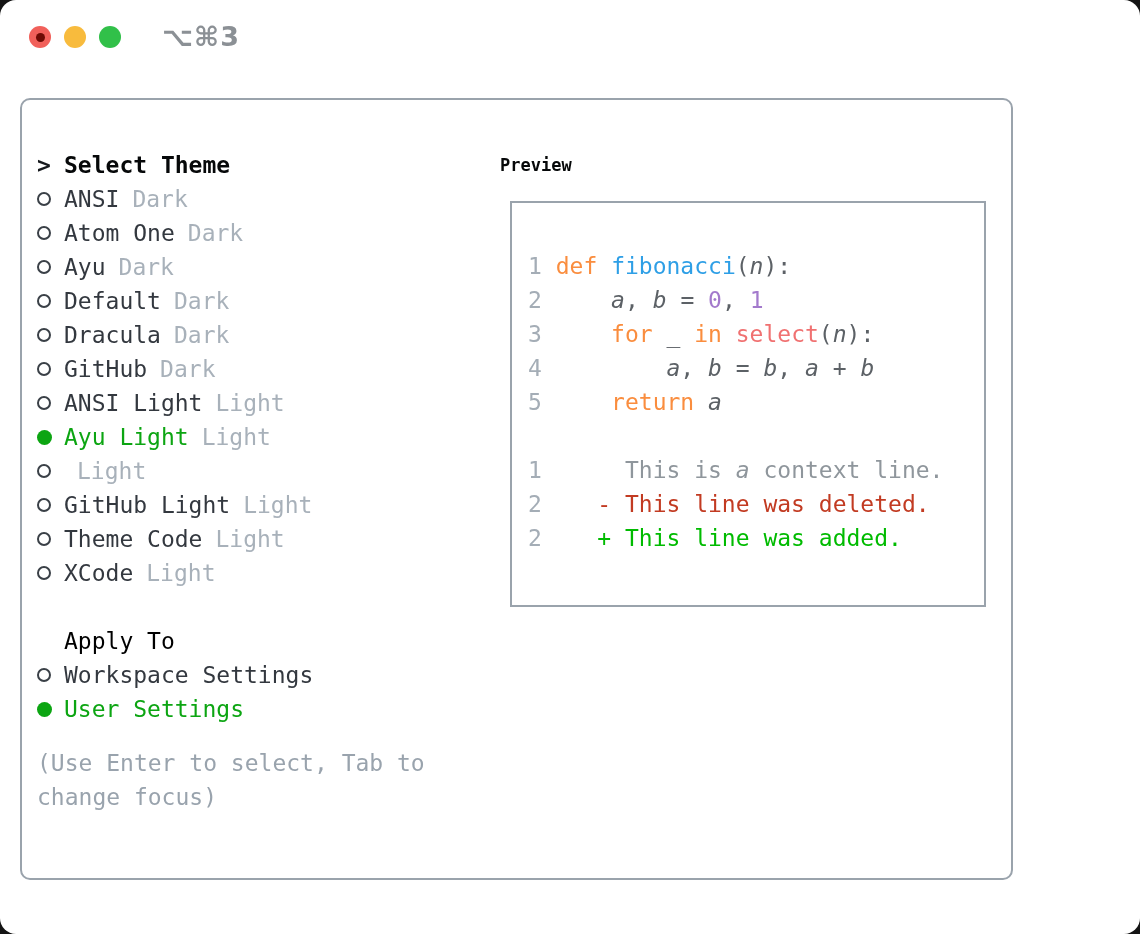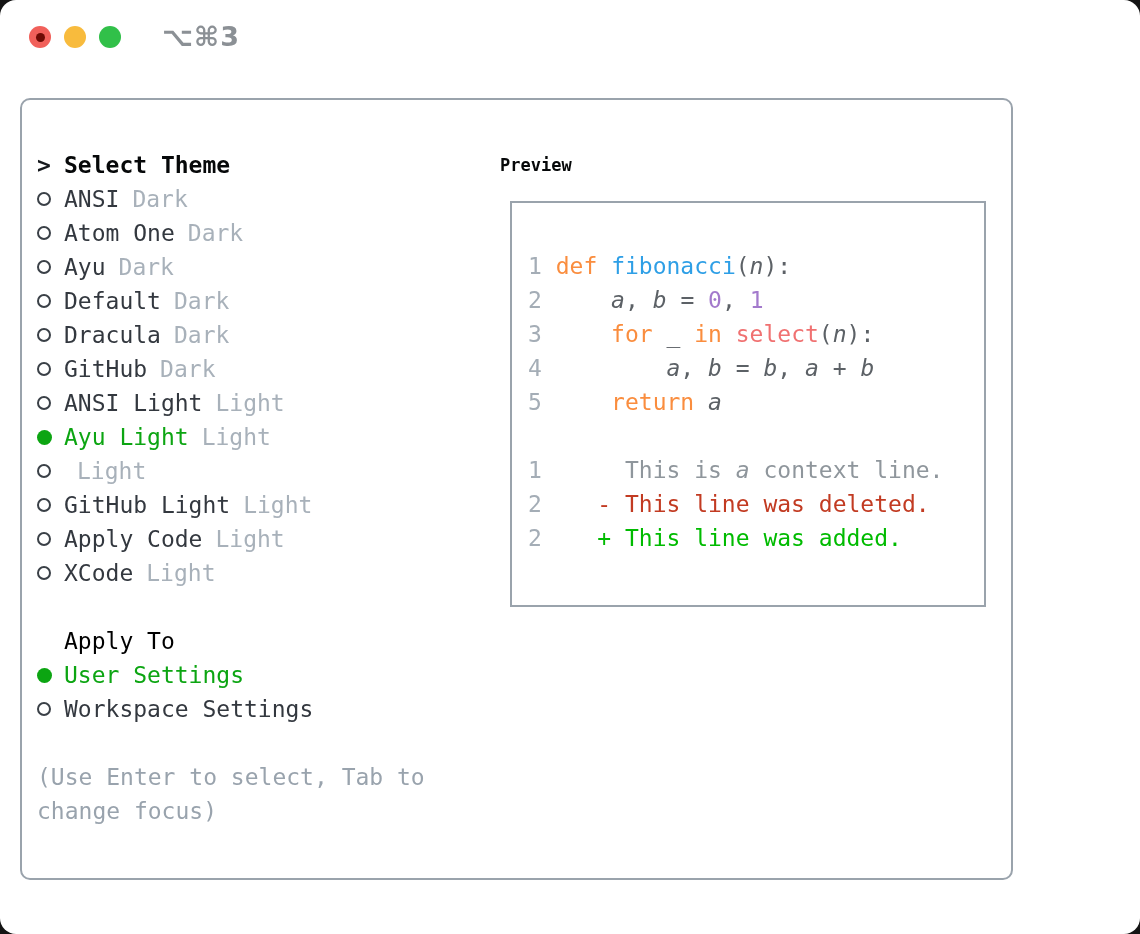--- a/index.html
+++ b/index.html
@@ -37,21 +37,21 @@
   .caret{color:#16191D;font-weight:bold;}
   .ring{width:14px;height:14px;box-sizing:border-box;border:2px solid #3A4047;border-radius:50%;}
   .dot{width:15px;height:15px;border-radius:50%;background:var(--green);}
   .hdr-label{font-weight:bold;color:#060809;}
   .t-name{color:#33383F;}
   .t-name.sel{color:var(--green);}
   .t-suffix{color:var(--suffix);margin-left:13px;}
   .apply-block{margin-top:34px;}
   .apply-hdr{color:#000000;}
   .hint{
-    margin-top:34px;width:402px;color:var(--hint);
+    margin-top:20px;width:402px;color:var(--hint);
     font-size:23px;line-height:34px;white-space:normal;
   }
   
   .preview-label{
     position:absolute;left:478px;top:48px;height:34px;line-height:34px;
     font-size:17px;font-weight:bold;color:#060809;
   }
   .preview-box{
     position:absolute;left:488px;top:101px;width:476px;height:406px;box-sizing:border-box;
     border:2px solid var(--border);background:#fff;overflow:hidden;
@@ -97,32 +97,32 @@
           <div class="row"><span class="marker"><span class="ring"></span></span><span class="t-name">ANSI</span><span class="t-suffix">Dark</span></div>
           <div class="row"><span class="marker"><span class="ring"></span></span><span class="t-name">Atom One</span><span class="t-suffix">Dark</span></div>
           <div class="row"><span class="marker"><span class="ring"></span></span><span class="t-name">Ayu</span><span class="t-suffix">Dark</span></div>
           <div class="row"><span class="marker"><span class="ring"></span></span><span class="t-name">Default</span><span class="t-suffix">Dark</span></div>
           <div class="row"><span class="marker"><span class="ring"></span></span><span class="t-name">Dracula</span><span class="t-suffix">Dark</span></div>
           <div class="row"><span class="marker"><span class="ring"></span></span><span class="t-name">GitHub</span><span class="t-suffix">Dark</span></div>
           <div class="row"><span class="marker"><span class="ring"></span></span><span class="t-name">ANSI Light</span><span class="t-suffix">Light</span></div>
           <div class="row"><span class="marker"><span class="dot"></span></span><span class="t-name sel">Ayu Light</span><span class="t-suffix">Light</span></div>
           <div class="row"><span class="marker"><span class="ring"></span></span><span class="t-suffix">Light</span></div>
           <div class="row"><span class="marker"><span class="ring"></span></span><span class="t-name">GitHub Light</span><span class="t-suffix">Light</span></div>
-          <div class="row"><span class="marker"><span class="ring"></span></span><span class="t-name">Apply Code</span><span class="t-suffix">Light</span></div>
+          <div class="row"><span class="marker"><span class="ring"></span></span><span class="t-name">Theme Code</span><span class="t-suffix">Light</span></div>
           <div class="row"><span class="marker"><span class="ring"></span></span><span class="t-name">XCode</span><span class="t-suffix">Light</span></div>
         </div>
 
       <div class="apply-block">
         <div class="row">
           <span class="marker"></span>
           <span class="apply-hdr">Apply To</span>
         </div>
         <div>
+            <div class="row"><span class="marker"><span class="ring"></span></span><span class="t-name">Workspace Settings</span></div>
             <div class="row"><span class="marker"><span class="dot"></span></span><span class="t-name sel">User Settings</span></div>
-            <div class="row"><span class="marker"><span class="ring"></span></span><span class="t-name">Workspace Settings</span></div>
           </div>
       </div>
 
       <div class="hint">(Use Enter to select, Tab to change focus)</div>
     </div>
 
     <div class="preview-label">Preview</div>
 
     <div class="preview-box">
       <div class="code">

